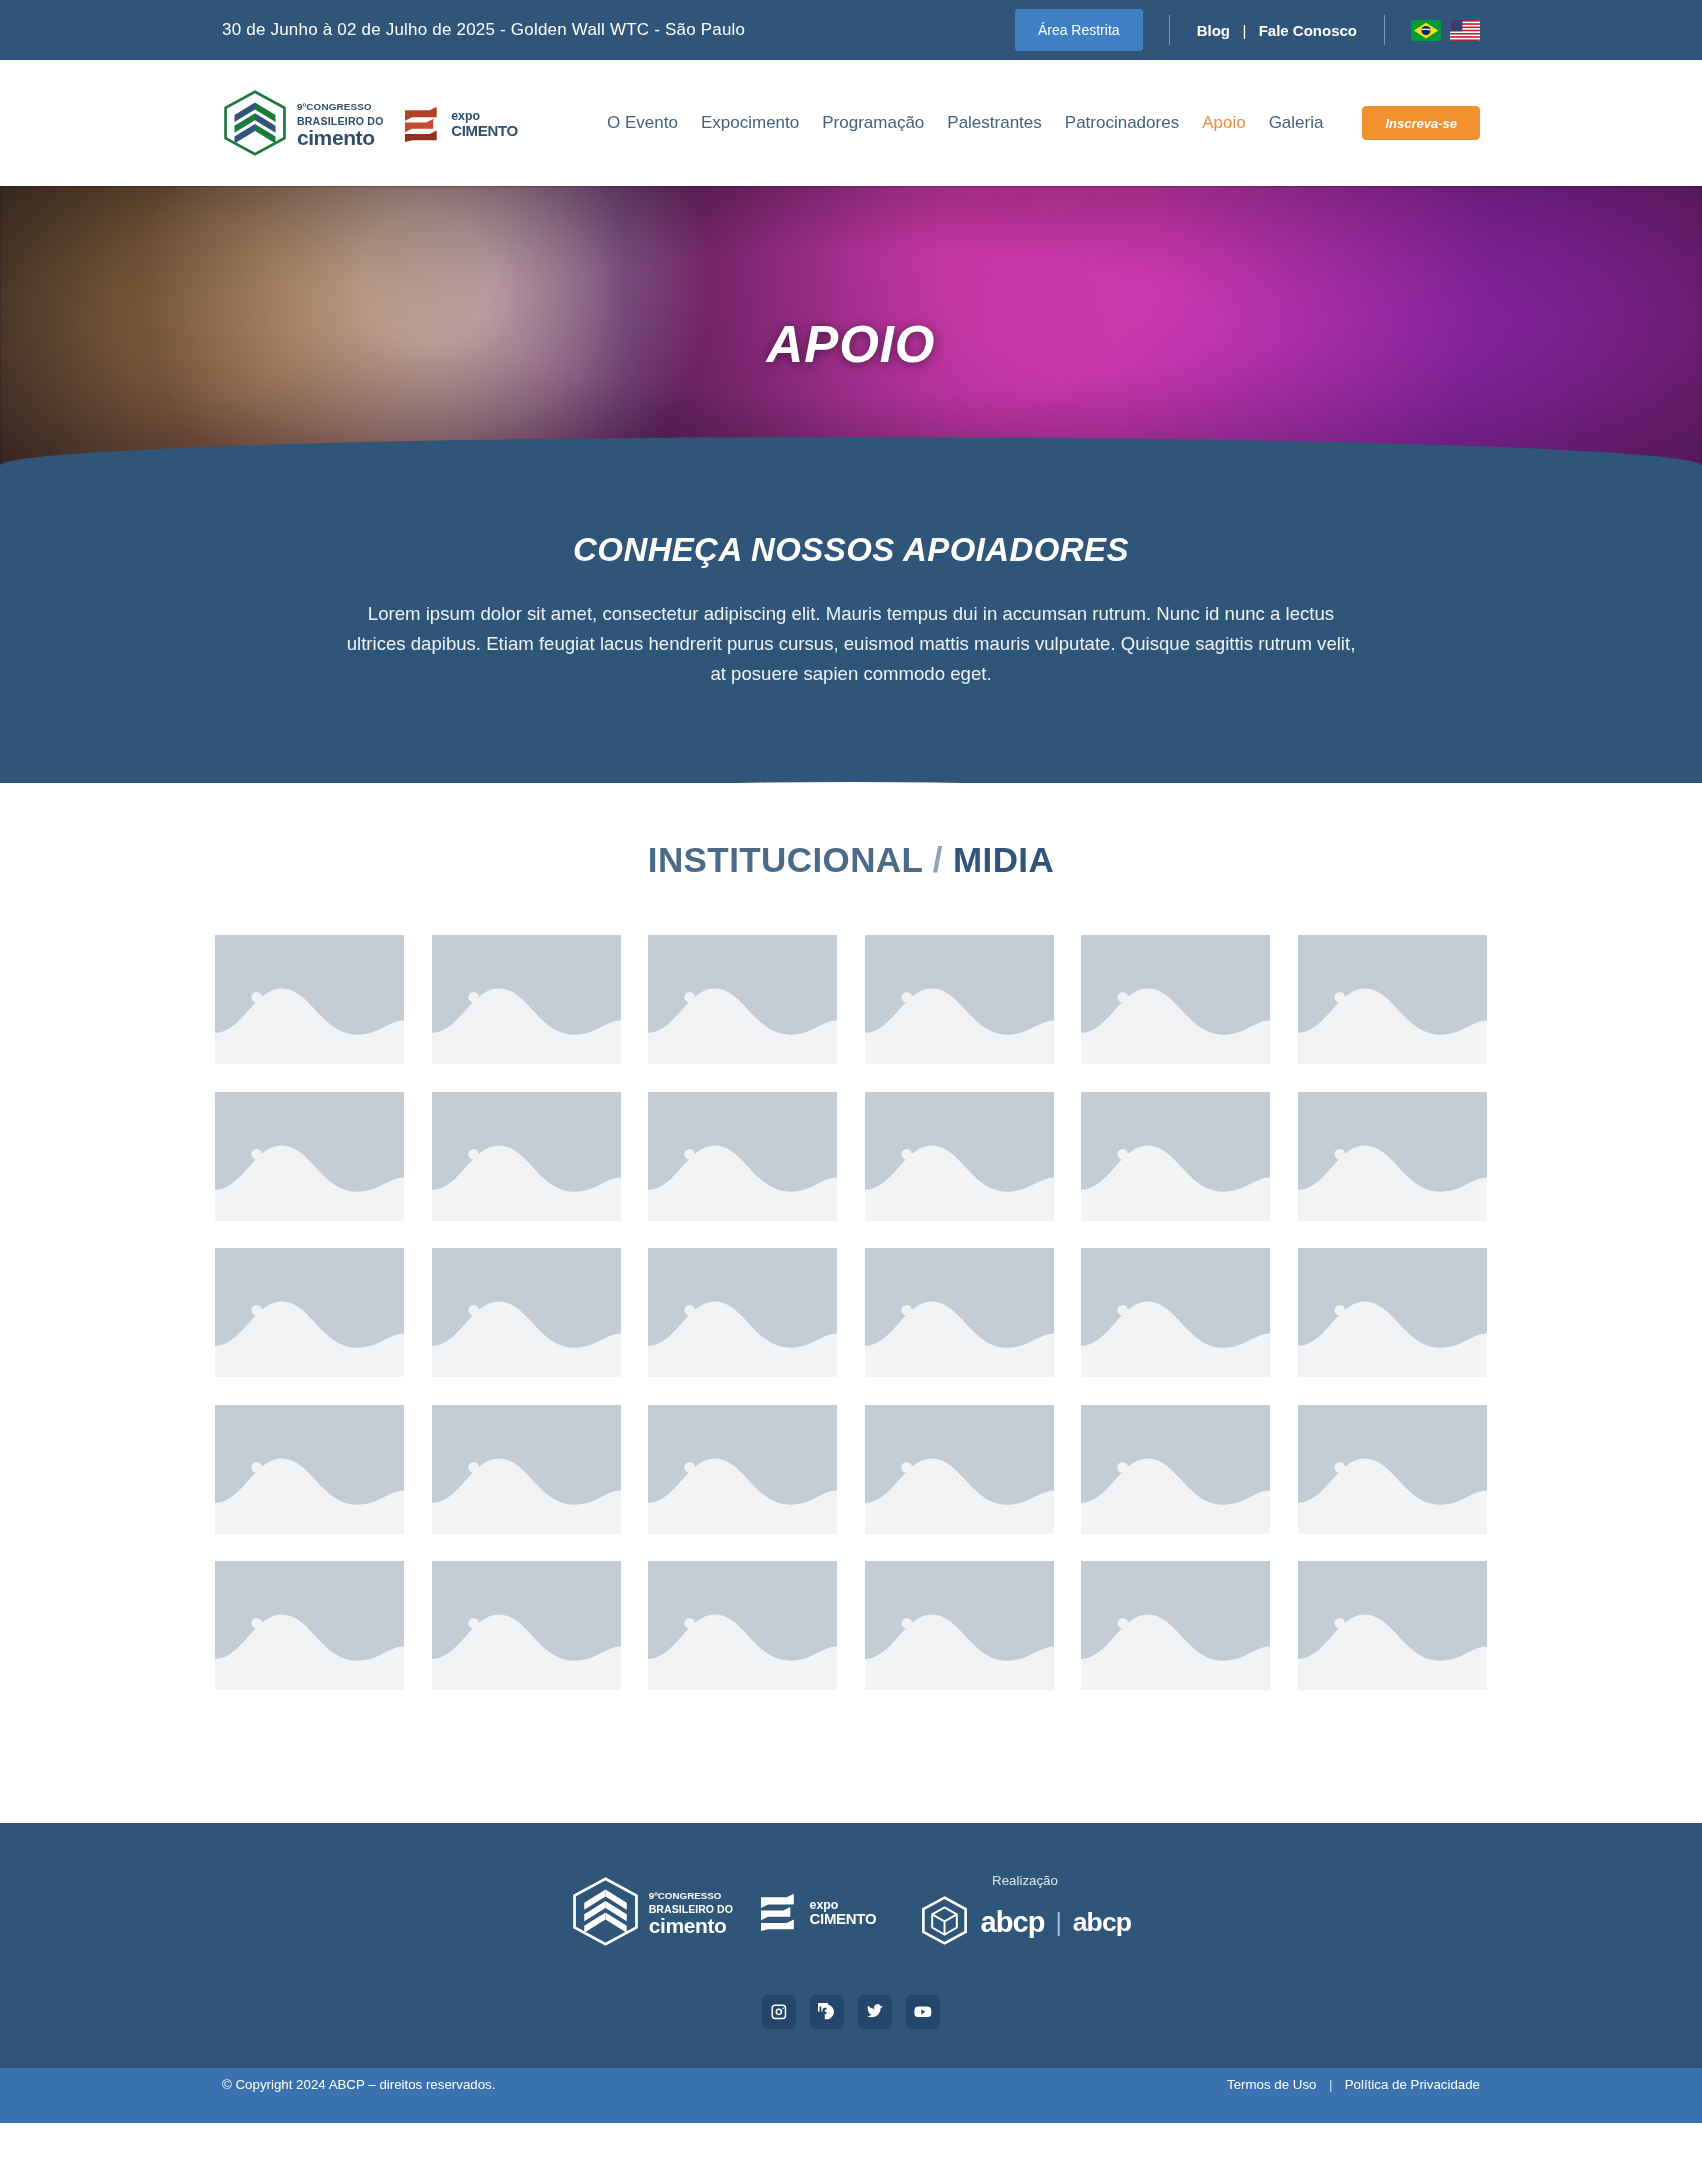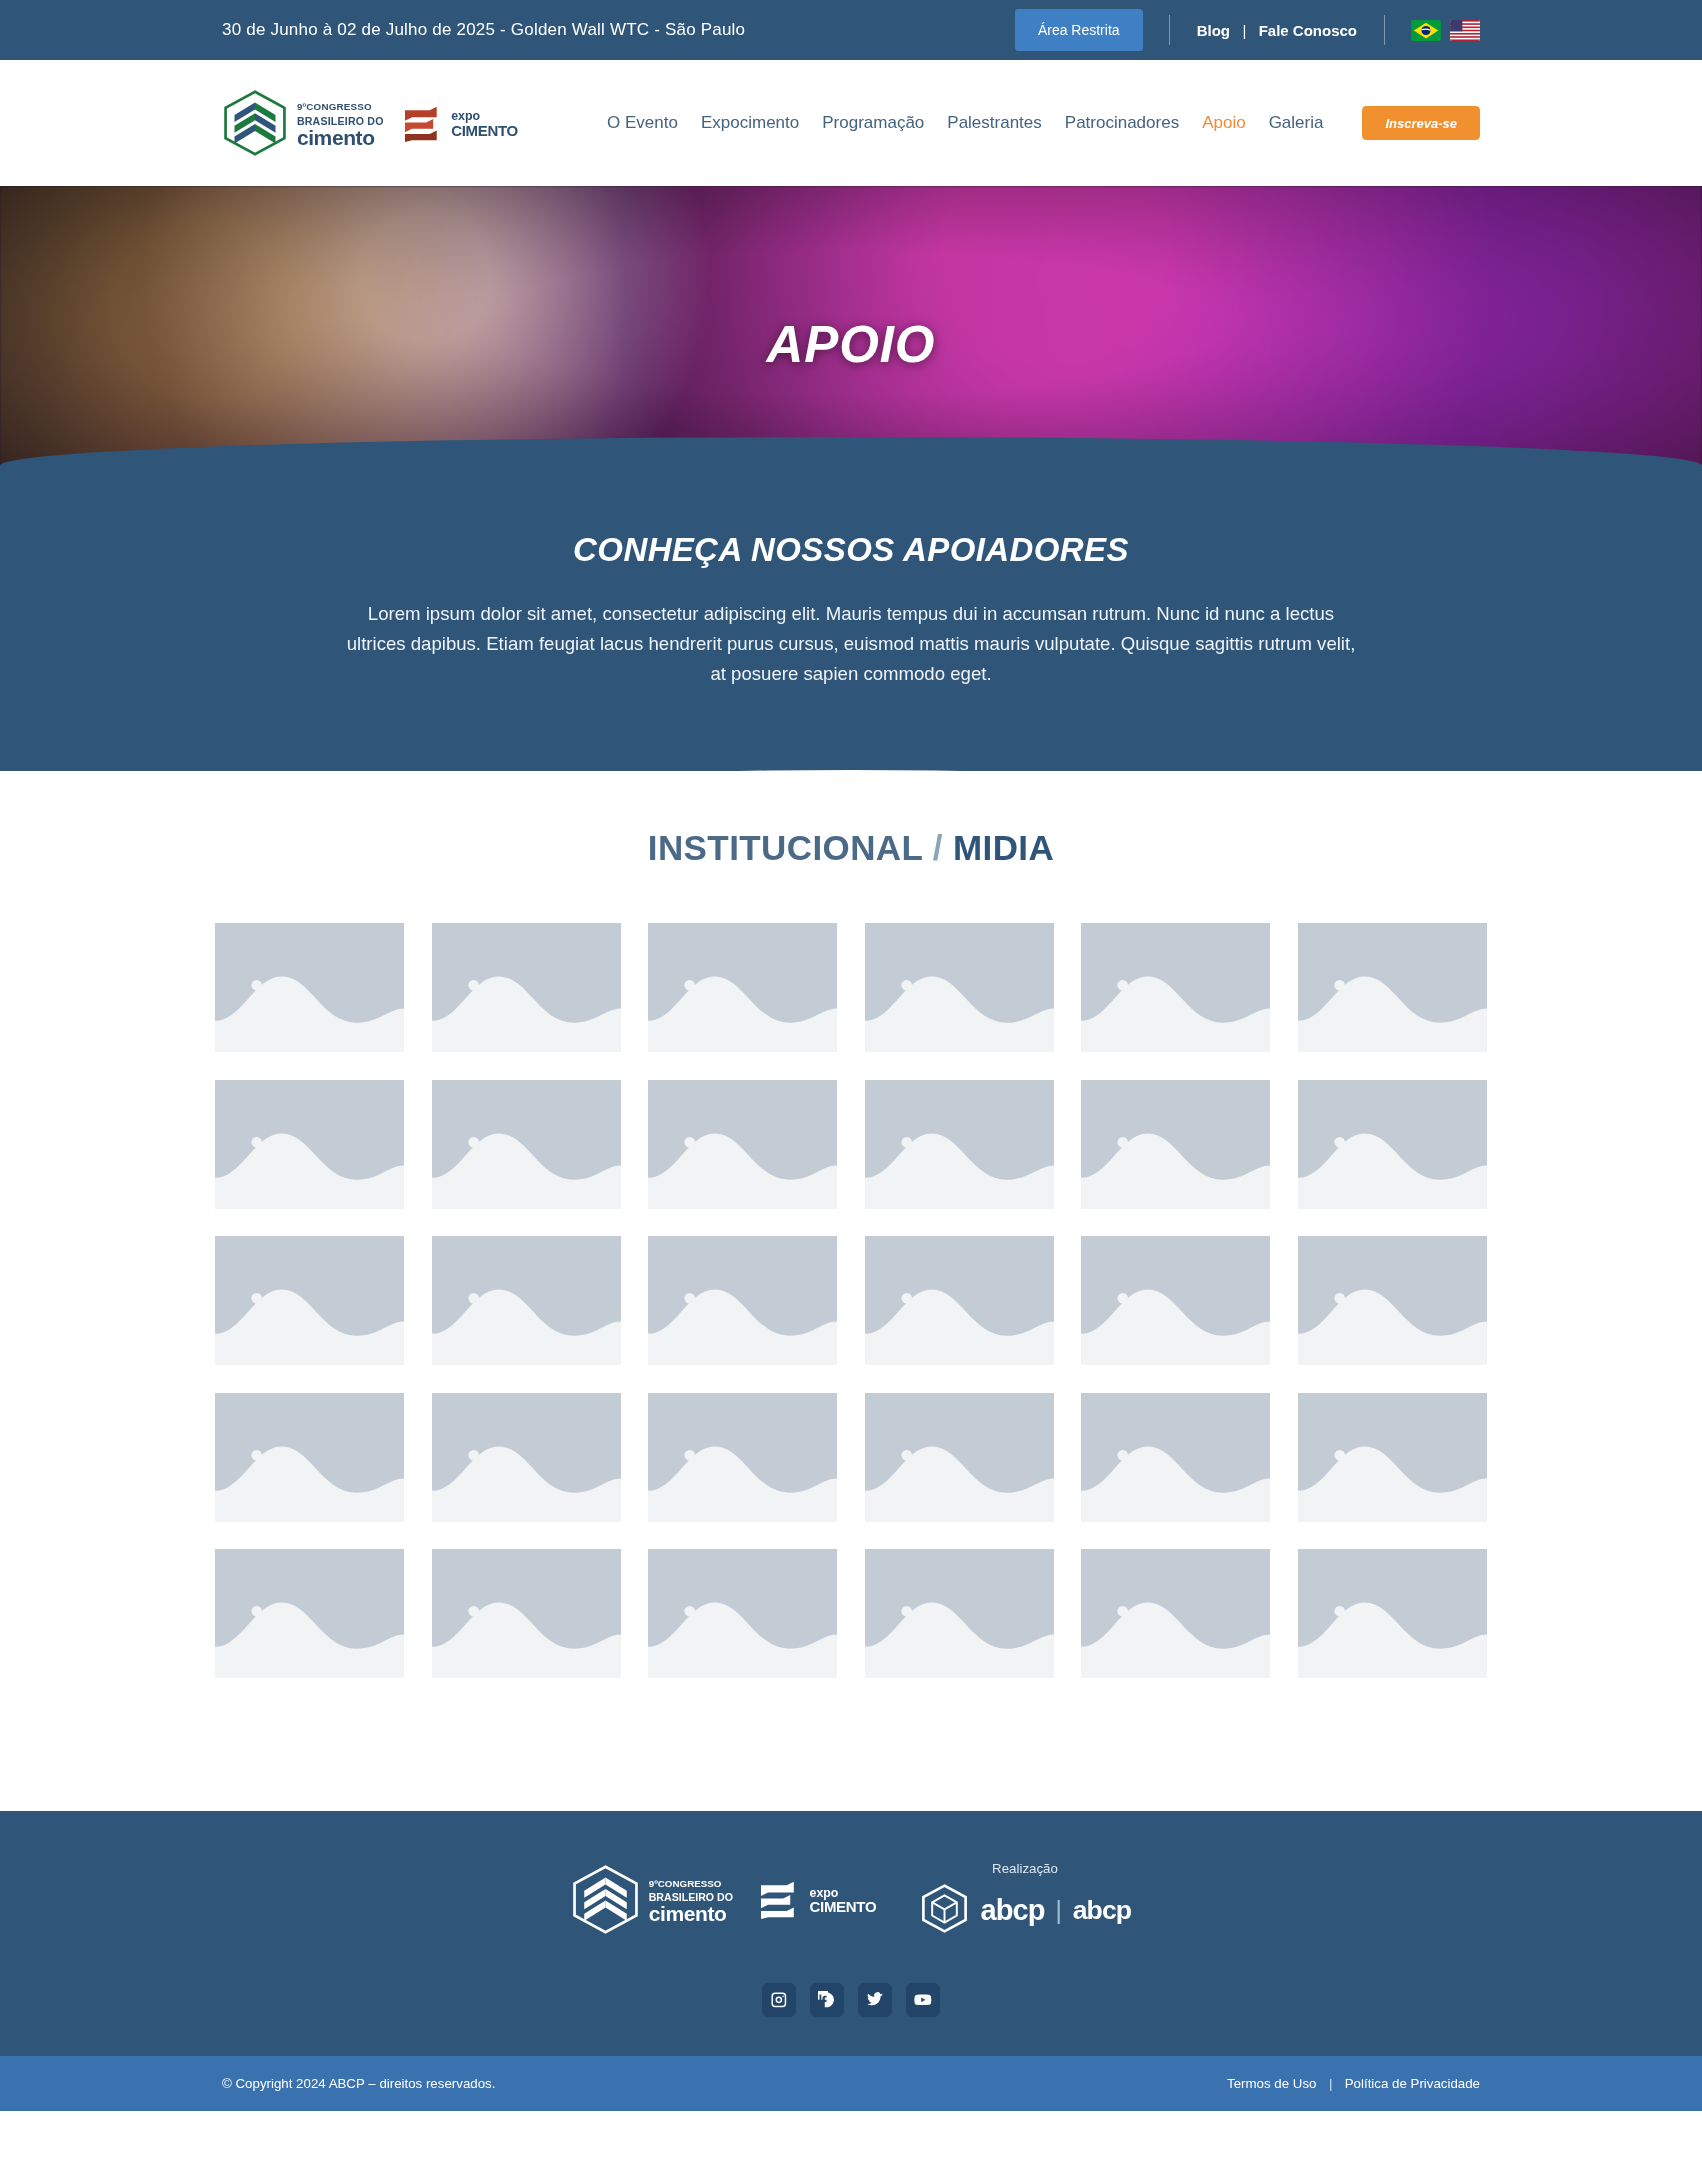--- a/index.html
+++ b/index.html
@@ -167,21 +167,21 @@
     font-style:italic;
     font-weight:bold;
     letter-spacing:0.4px;
     margin-bottom:30px;
   }
   .intro p{
     color:#eef3f8;
     font-size:18.6px;
     line-height:1.62;
     max-width:1029px;
-    margin:0 auto;
+    margin:12px auto;
   }
 
   
   .white-wrap{position:relative;background:#ffffff;}
   .white-curve{
     position:absolute;
     top:-0.9px;left:0;right:0;
     height:115px;
     background:#ffffff;
     border-top-left-radius:50% 100%;
@@ -262,21 +262,21 @@
     background:#24456a;
     display:flex;align-items:center;justify-content:center;
     cursor:pointer;
   }
   .social svg{fill:#ffffff;}
 
   .copybar{
     background:#3a72b0;
     height:55px;
     display:flex;
-    align-items:center;
+    align-items:flex-start;
     padding:9px 222px;
   }
   .copybar .left{color:#ffffff;font-size:13.3px;}
   .copybar .right{margin-left:auto;display:flex;align-items:center;gap:12.4px;}
   .copybar .right a{color:#ffffff;font-size:13.3px;text-decoration:none;}
   .copybar .right .sep{color:#cfe0f0;font-size:13.3px;}
 </style>
 </head>
 <body>
 

